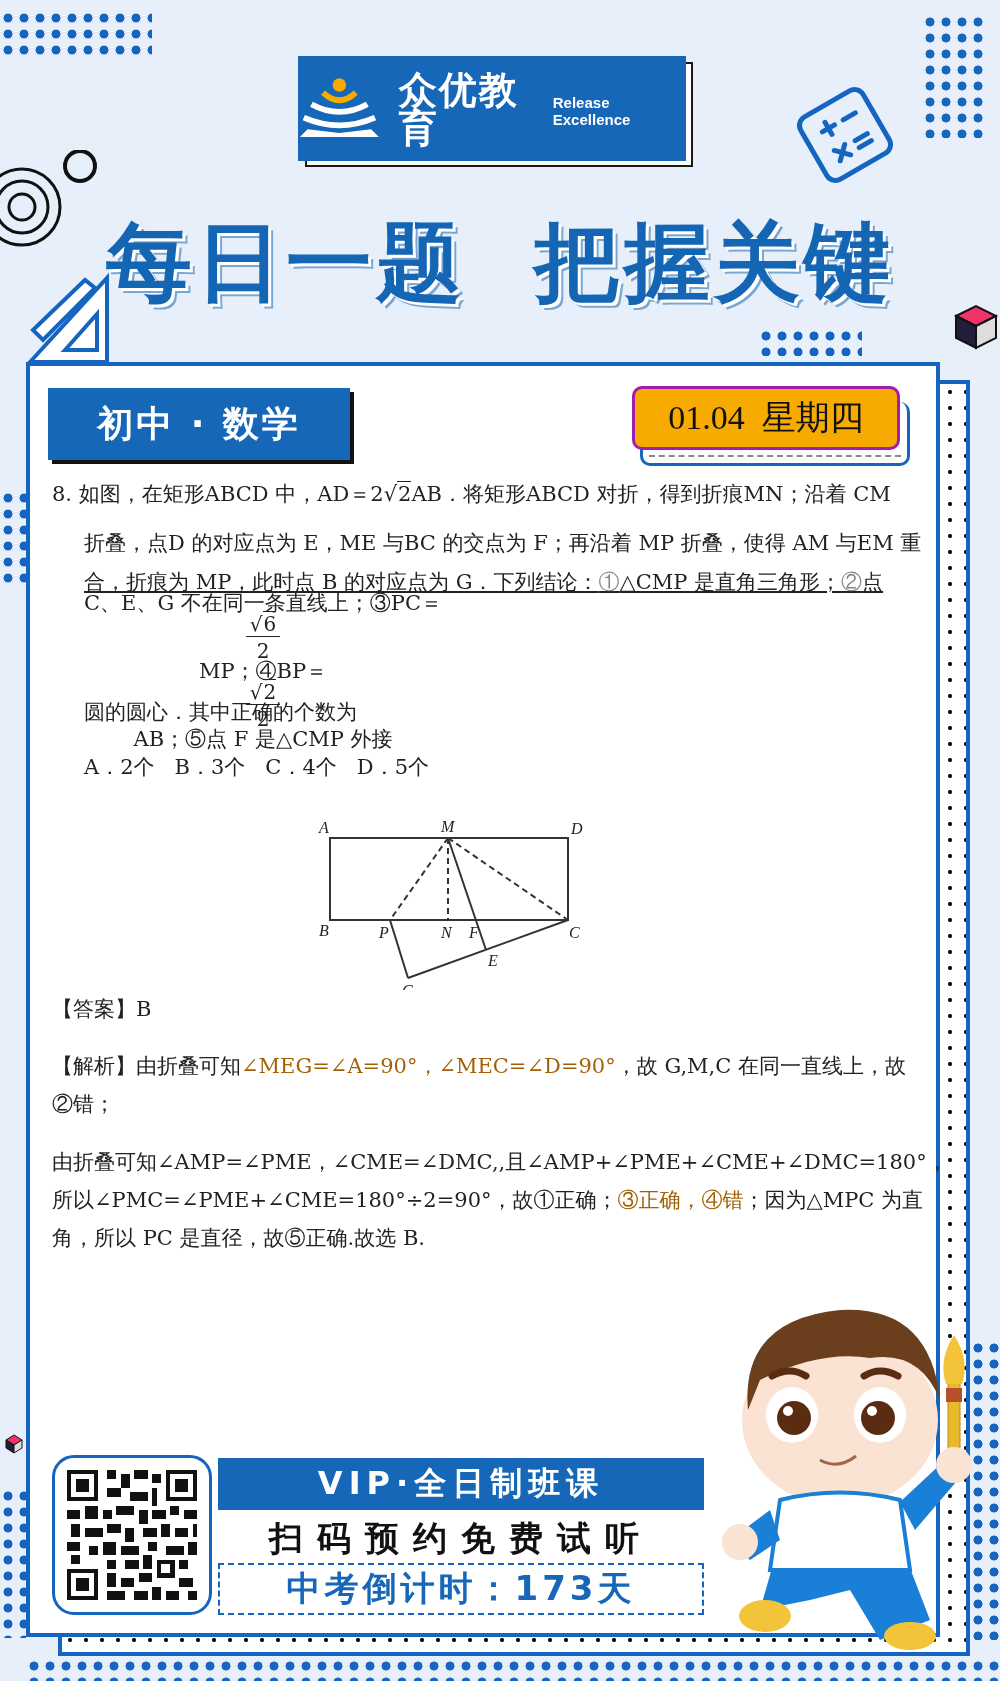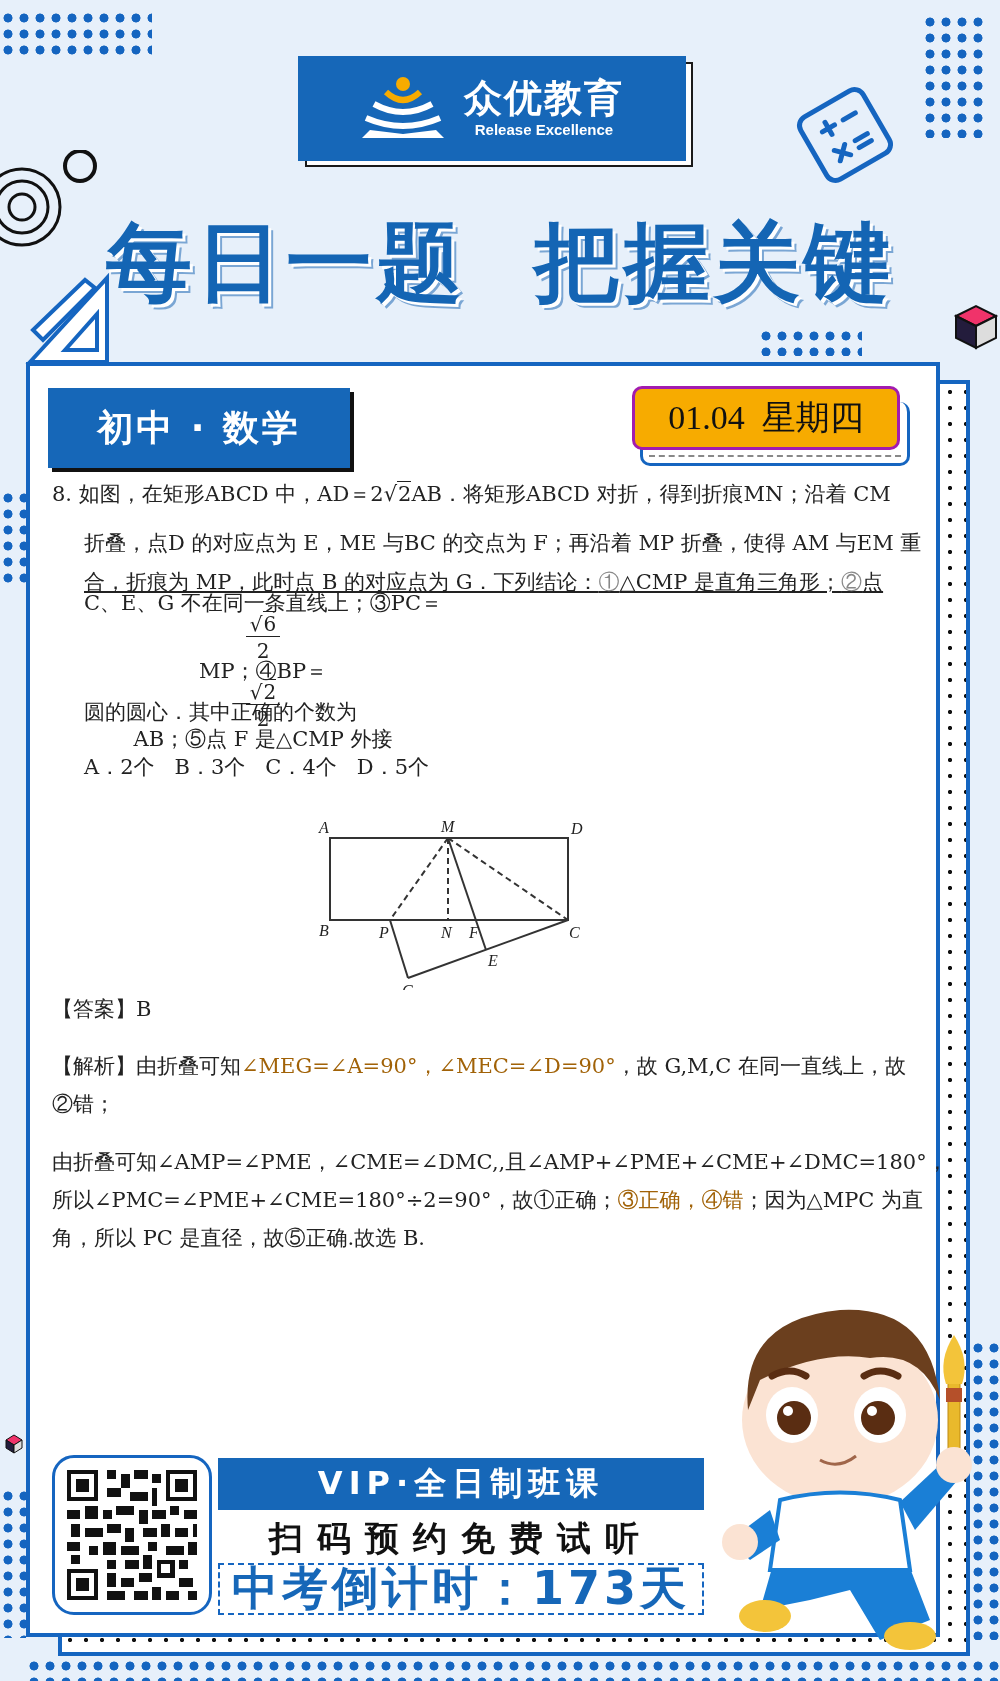--- a/index.html
+++ b/index.html
@@ -25,21 +25,21 @@
   
   .logo-shadow {
     position: absolute; left: 305px; top: 62px; width: 388px; height: 105px;
     background: #fff; border: 2px solid #1a1a1a;
   }
   .logo-box {
     position: absolute; left: 298px; top: 56px; width: 388px; height: 105px;
     background: #1667b8;
     display: flex; align-items: center; justify-content: center; gap: 18px;
   }
-  .logo-text-wrap { display: flex; flex-direction: column; align-items: center; }
+  .logo-text-wrap { display: flex; flex-direction: row; align-items: center; }
   .logo-cn {
     color: #fff; font-family: "DejaVu Sans", sans-serif; font-weight: bold;
     font-size: 38px; letter-spacing: 2px; line-height: 1;
   }
   .logo-en {
     color: #fff; font-family: "Liberation Sans", sans-serif; font-weight: bold;
     font-size: 15px; margin-top: 4px;
   }
   
   .headline {
@@ -50,21 +50,21 @@
   }
   
   .card-back {
     position: absolute; left: 58px; top: 380px; width: 912px; height: 1276px;
   }
   .card {
     position: absolute; left: 26px; top: 362px; width: 914px; height: 1275px;
     background: #fff; border: 4px solid #1565c0;
   }
   .subject {
-    position: absolute; left: 48px; top: 388px; width: 302px; height: 80px;
+    position: absolute; left: 48px; top: 388px; width: 302px; height: 72px;
     background: #1667b8; box-shadow: 4px 4px 0 #111;
     color: #fff; font-family: "DejaVu Sans", sans-serif; font-weight: bold;
     font-size: 36px; display: flex; align-items: center; justify-content: center;
     letter-spacing: 3px;
   }
   .date-shadow {
     position: absolute; left: 640px; top: 402px; width: 270px; height: 64px;
     border: 3px solid #1565c0; border-radius: 10px; background: #fff;
     border-top: none;
   }
@@ -102,21 +102,21 @@
     display: flex; align-items: center; justify-content: center; letter-spacing: 6px;
   }
   .scan-text {
     position: absolute; left: 218px; top: 1514px; width: 486px; height: 50px;
     font-family: "DejaVu Sans", sans-serif; font-weight: bold; font-size: 34px; color: #111;
     display: flex; align-items: center; justify-content: center; letter-spacing: 14px;
   }
   .countdown {
     position: absolute; left: 218px; top: 1563px; width: 486px; height: 52px;
     border: 2px dashed #1565c0;
-    font-family: "DejaVu Sans", sans-serif; font-weight: bold; font-size: 46px; color: #1667b8;
+    font-family: "DejaVu Sans", sans-serif; font-weight: bold; font-size: 34px; color: #1667b8;
     display: flex; align-items: center; justify-content: center; letter-spacing: 4px;
   }
   .countdown .num { }
   .mascot { position: absolute; left: 700px; top: 1280px; width: 290px; height: 380px; }
 </style>
 </head>
 <body>
 
 <div class="dots" style="left:0;top:10px;width:152px;height:48px;"></div>
 <div class="dots" style="left:922px;top:14px;width:66px;height:124px;"></div>

